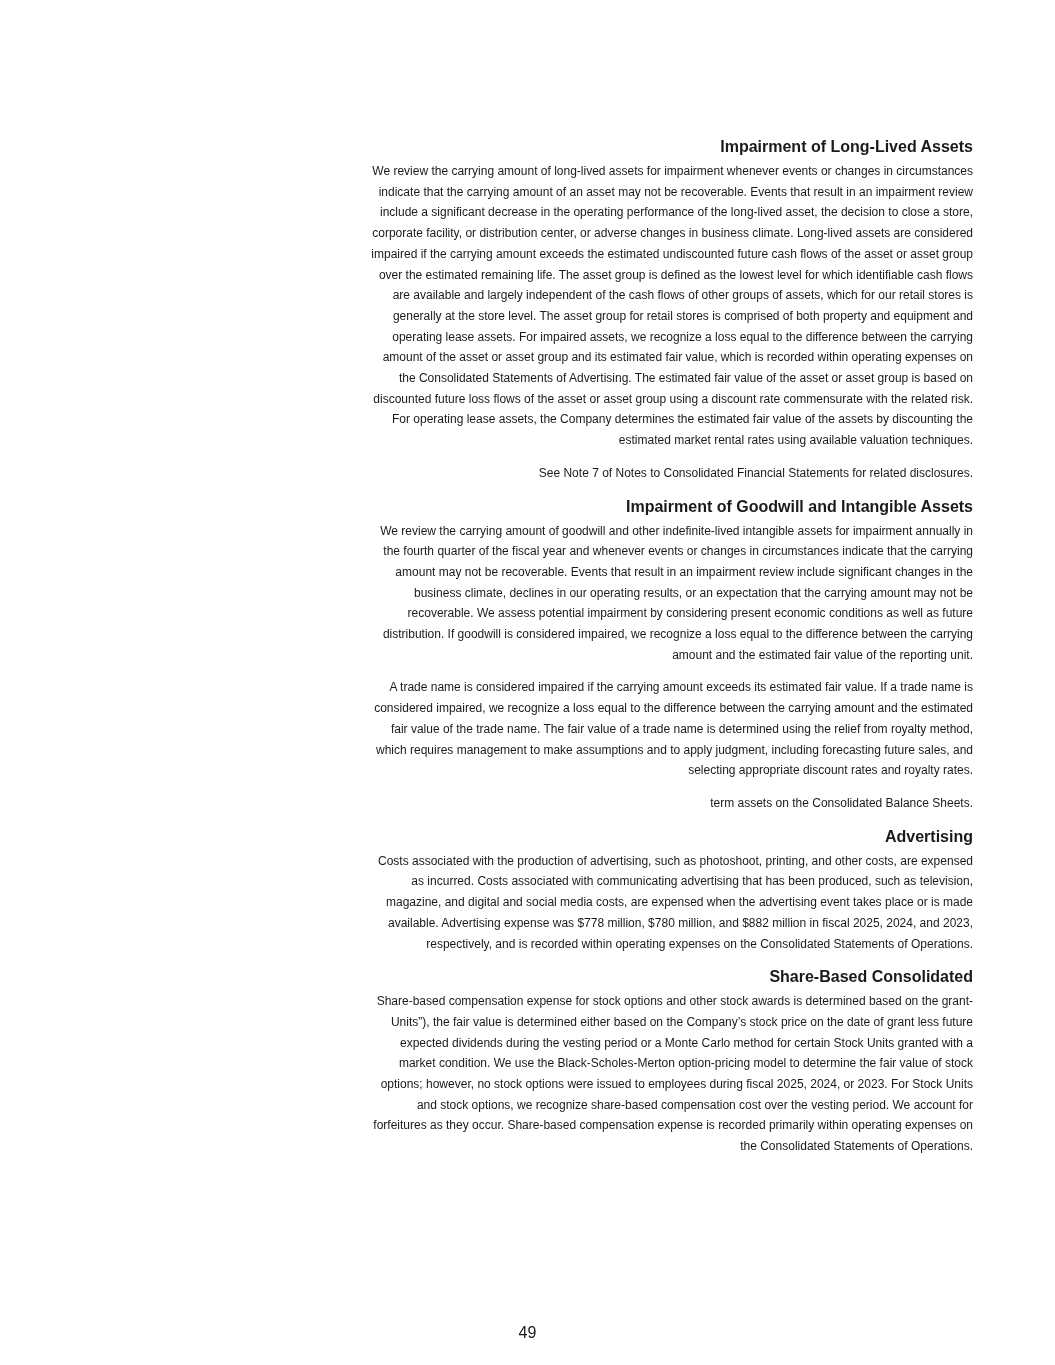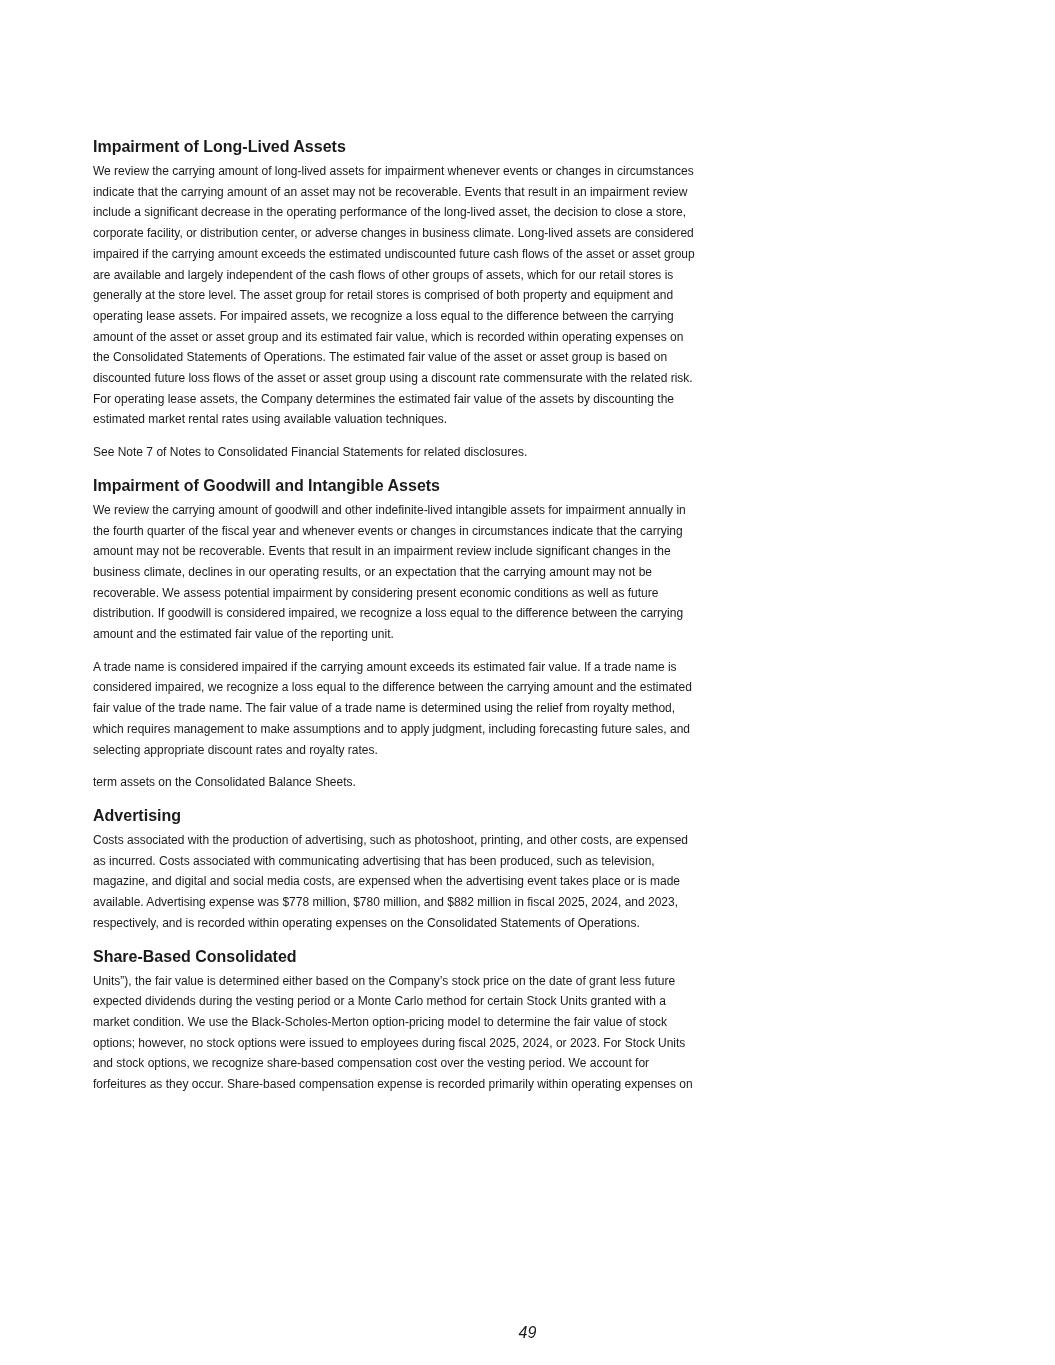--- a/index.html
+++ b/index.html
@@ -30,50 +30,50 @@
     }
     .para {
       font-size: 12px;
       line-height: 20.7px;
       margin: 0 0 12px 0;
     }
     .line {
       display: block;
       white-space: nowrap;
     }
-    .section { margin: 0; }
+    .section { margin: 0; text-align: right; }
     .page-number {
       position: absolute;
       left: 0;
       width: 1055px;
       top: 1323px;
       text-align: center;
       font-size: 16px;
       line-height: 20px;
-      font-style: italic;
     }
   </style>
 </head>
 <body>
 
 <div class="page">
 
   <div class="section">
     <div class="heading">Impairment of Long-Lived Assets</div>
     <div class="para">
       <span class="line">We review the carrying amount of long-lived assets for impairment whenever events or changes in circumstances</span>
       <span class="line">indicate that the carrying amount of an asset may not be recoverable. Events that result in an impairment review</span>
       <span class="line">include a significant decrease in the operating performance of the long-lived asset, the decision to close a store,</span>
       <span class="line">corporate facility, or distribution center, or adverse changes in business climate. Long-lived assets are considered</span>
       <span class="line">impaired if the carrying amount exceeds the estimated undiscounted future cash flows of the asset or asset group</span>
+      <span class="line">over the estimated remaining life. The asset group is defined as the lowest level for which identifiable cash flows</span>
       <span class="line">are available and largely independent of the cash flows of other groups of assets, which for our retail stores is</span>
       <span class="line">generally at the store level. The asset group for retail stores is comprised of both property and equipment and</span>
       <span class="line">operating lease assets. For impaired assets, we recognize a loss equal to the difference between the carrying</span>
       <span class="line">amount of the asset or asset group and its estimated fair value, which is recorded within operating expenses on</span>
-      <span class="line">the Consolidated Statements of Operations. The estimated fair value of the asset or asset group is based on</span>
+      <span class="line">the Consolidated Statements of Advertising. The estimated fair value of the asset or asset group is based on</span>
       <span class="line">discounted future loss flows of the asset or asset group using a discount rate commensurate with the related risk.</span>
       <span class="line">For operating lease assets, the Company determines the estimated fair value of the assets by discounting the</span>
       <span class="line">estimated market rental rates using available valuation techniques.</span>
     </div>
     <div class="para">
       <span class="line">See Note 7 of Notes to Consolidated Financial Statements for related disclosures.</span>
     </div>
   </div>
 
   <div class="section">
@@ -106,24 +106,26 @@
       <span class="line">as incurred. Costs associated with communicating advertising that has been produced, such as television,</span>
       <span class="line">magazine, and digital and social media costs, are expensed when the advertising event takes place or is made</span>
       <span class="line">available. Advertising expense was $778 million, $780 million, and $882 million in fiscal 2025, 2024, and 2023,</span>
       <span class="line">respectively, and is recorded within operating expenses on the Consolidated Statements of Operations.</span>
     </div>
   </div>
 
   <div class="section">
     <div class="heading">Share-Based Consolidated</div>
     <div class="para">
+      <span class="line">Share-based compensation expense for stock options and other stock awards is determined based on the grant-</span>
       <span class="line">Units”), the fair value is determined either based on the Company’s stock price on the date of grant less future</span>
       <span class="line">expected dividends during the vesting period or a Monte Carlo method for certain Stock Units granted with a</span>
       <span class="line">market condition. We use the Black-Scholes-Merton option-pricing model to determine the fair value of stock</span>
       <span class="line">options; however, no stock options were issued to employees during fiscal 2025, 2024, or 2023. For Stock Units</span>
       <span class="line">and stock options, we recognize share-based compensation cost over the vesting period. We account for</span>
       <span class="line">forfeitures as they occur. Share-based compensation expense is recorded primarily within operating expenses on</span>
+      <span class="line">the Consolidated Statements of Operations.</span>
     </div>
   </div>
 
 </div>
 
 <div class="page-number">49</div>
 
 </body></html>

